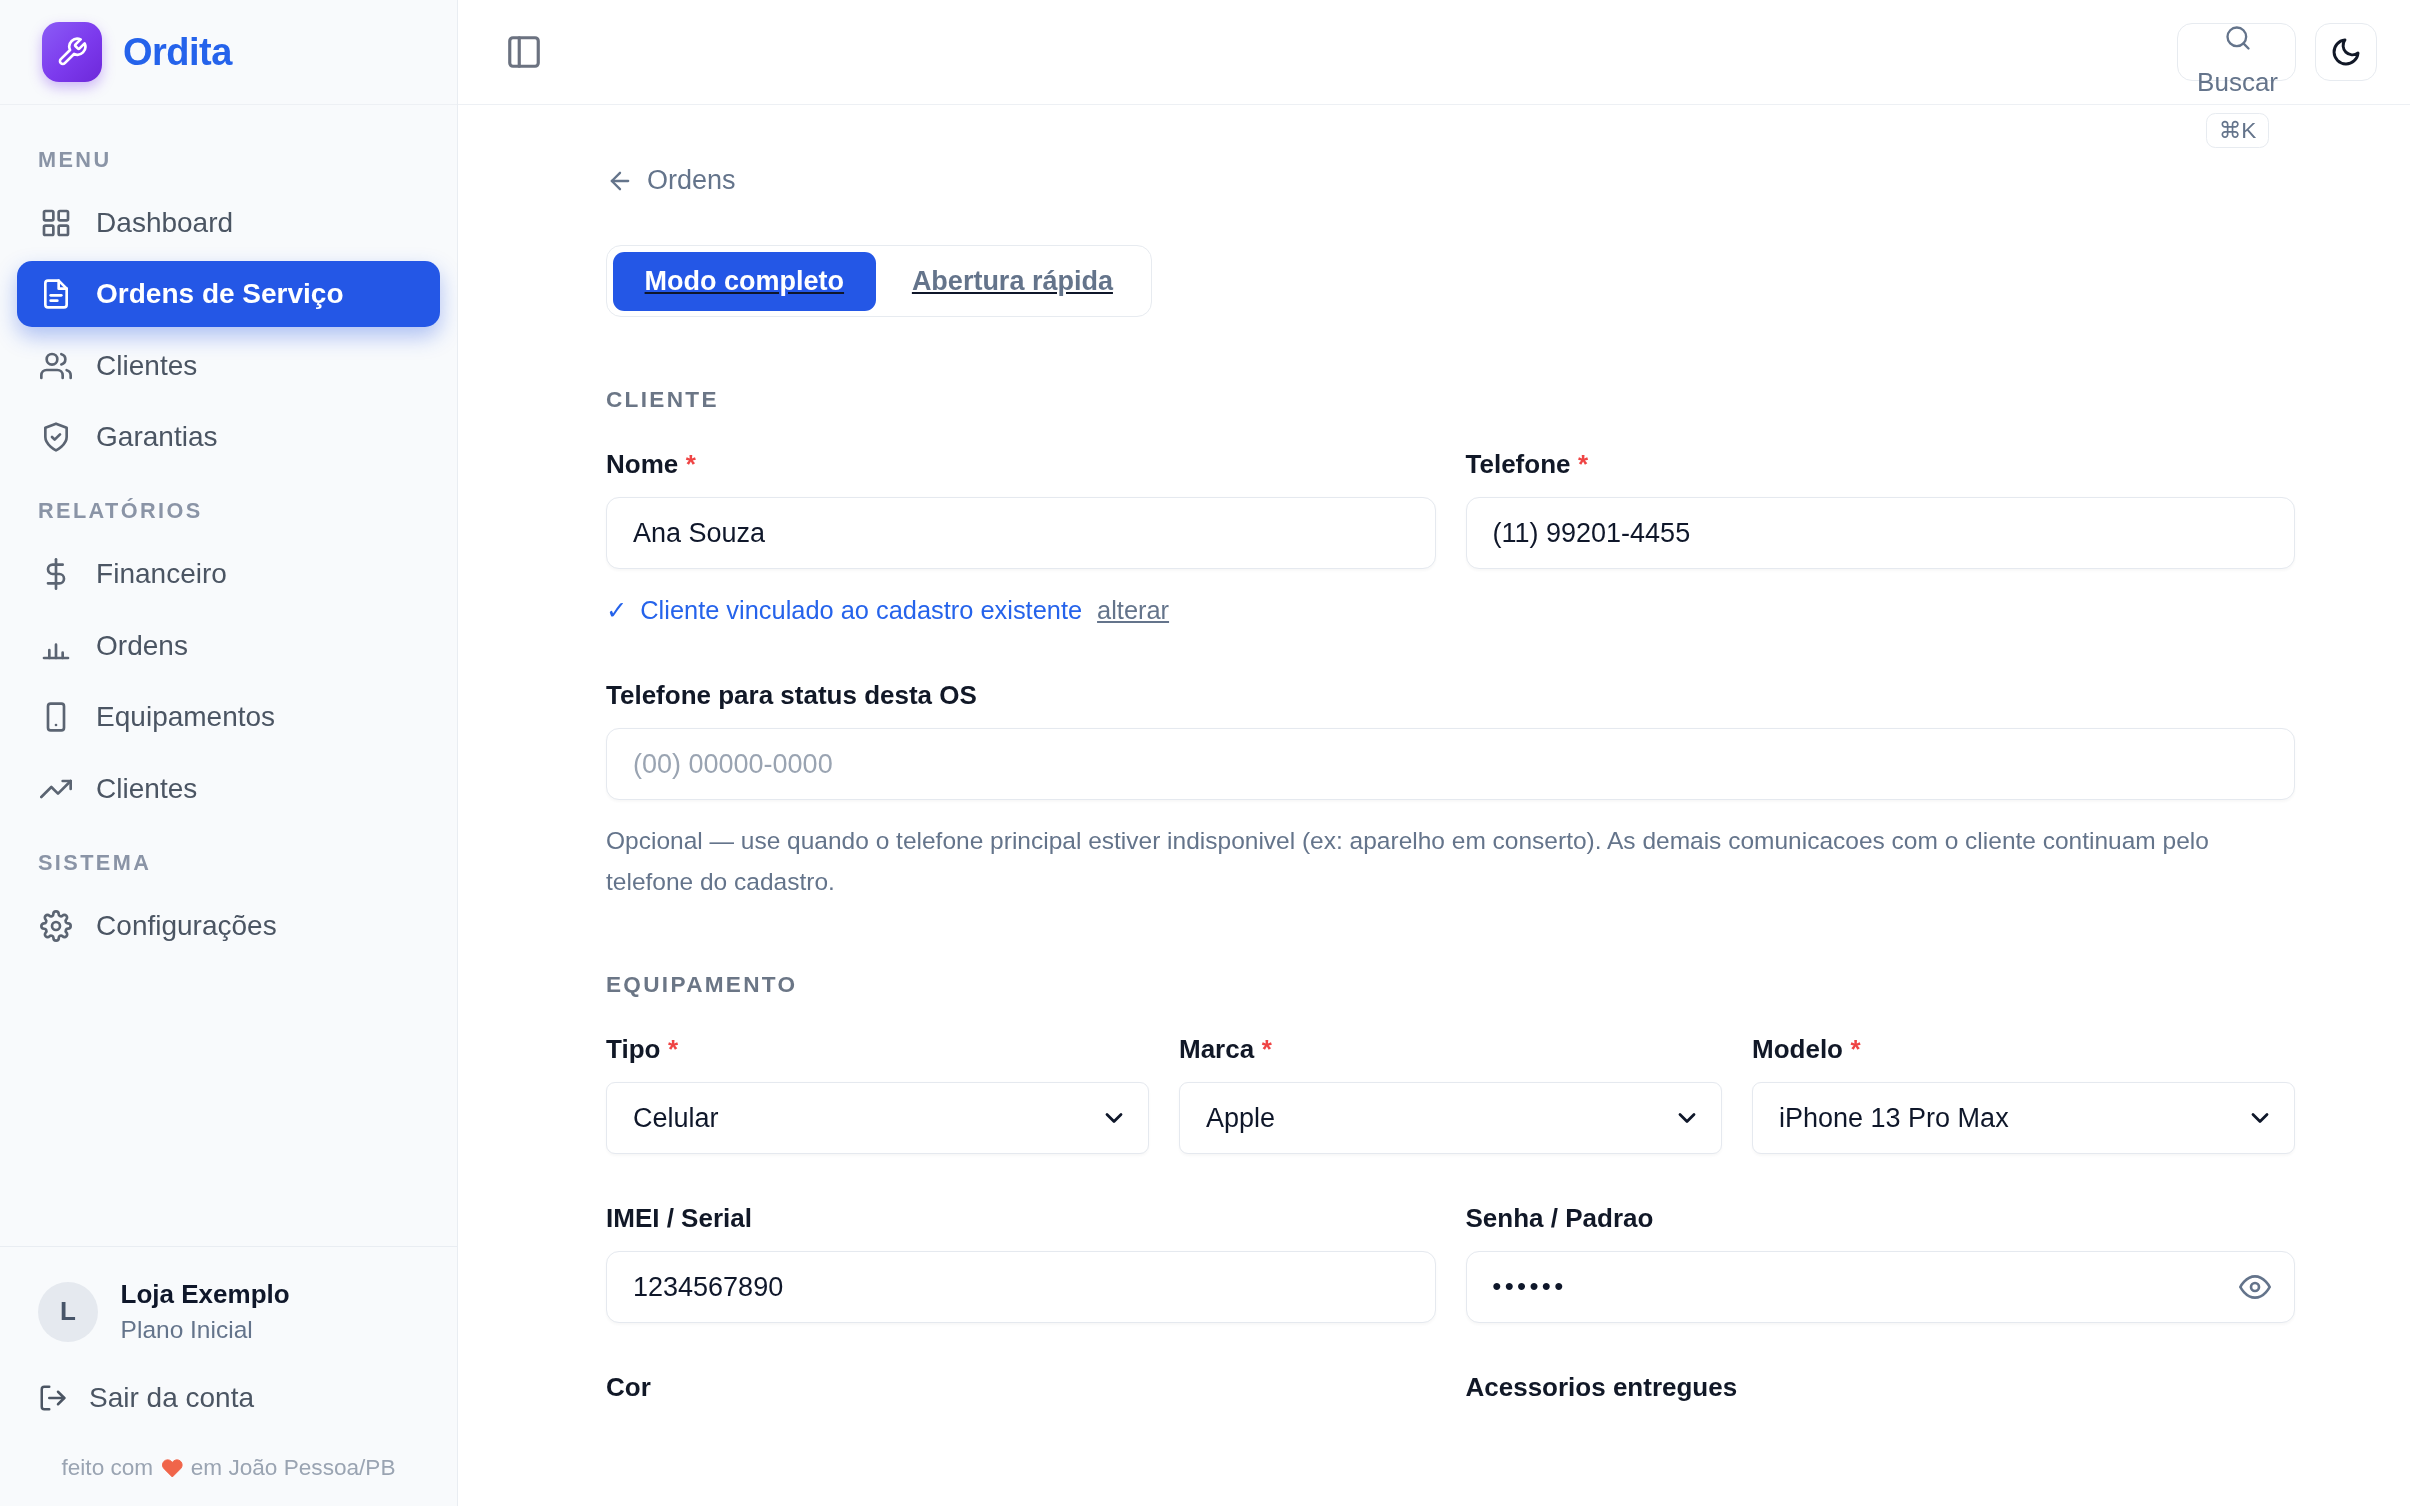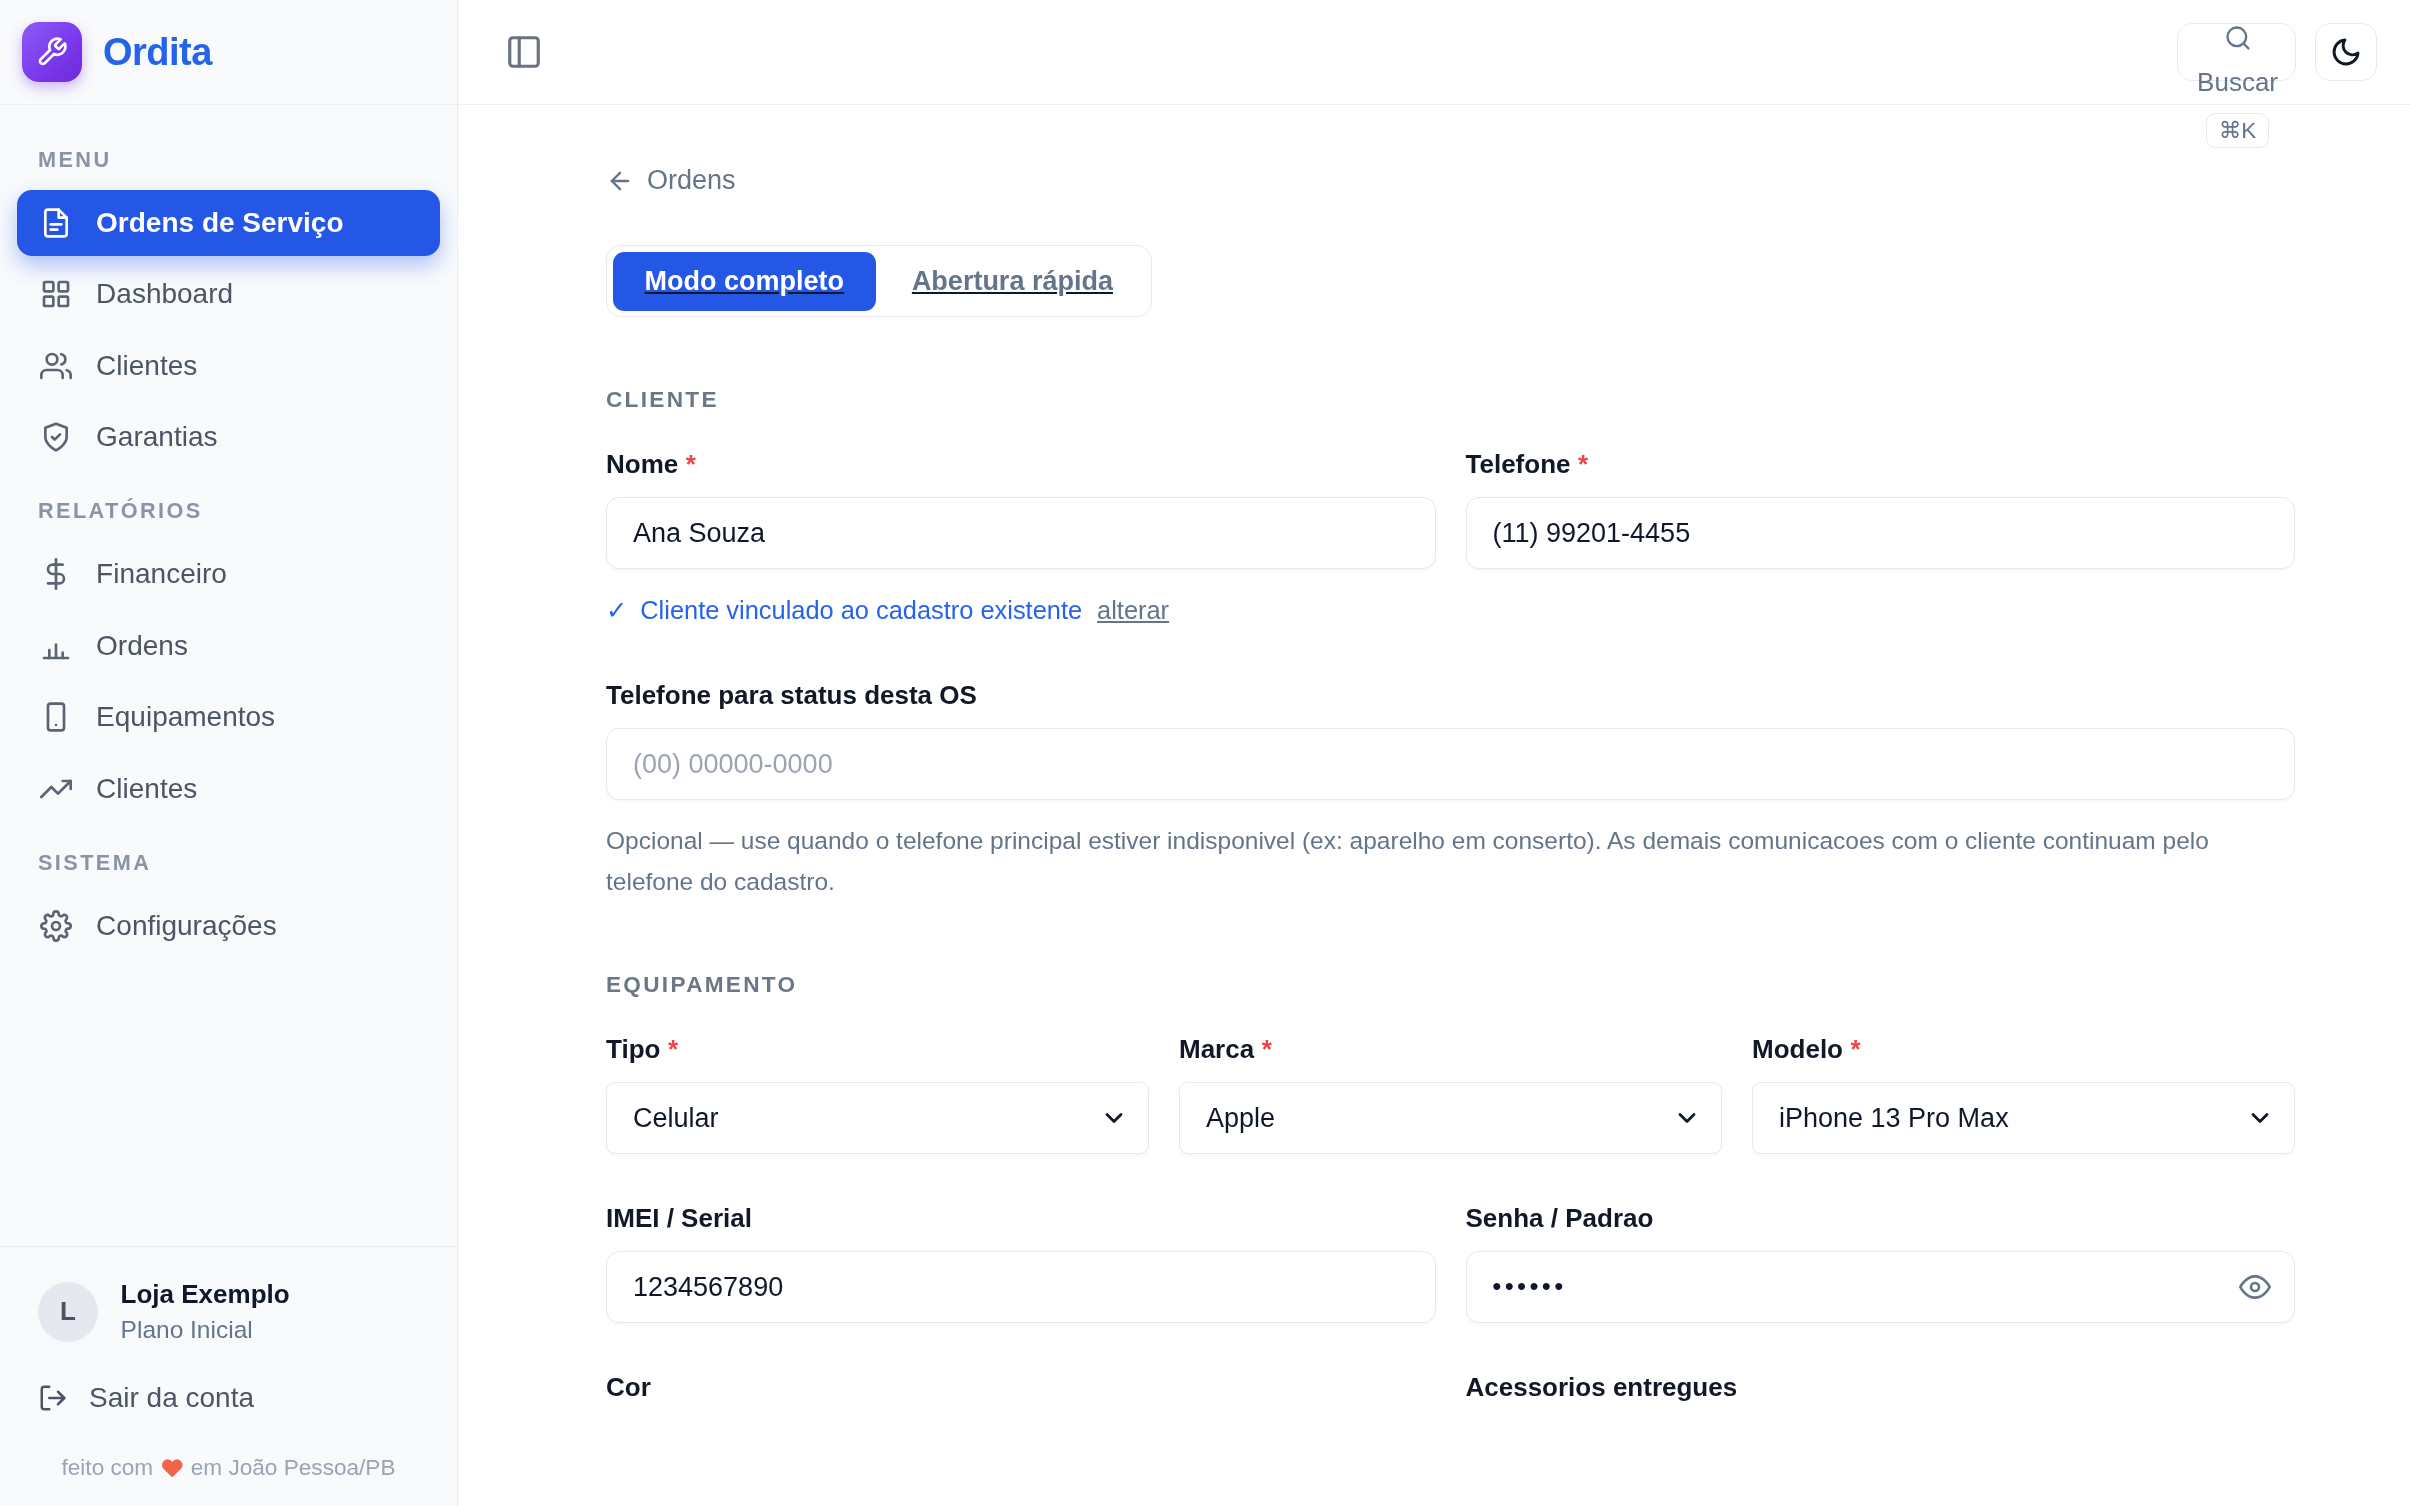--- a/index.html
+++ b/index.html
@@ -10,21 +10,21 @@
   }
   svg { display:block; }
 
   
   .sidebar {
     width:458px; min-width:458px; height:1507px; background:#f8fafc;
     border-right:1.9px solid #e9edf2; display:flex; flex-direction:column;
   }
   .brand {
     height:105px; display:flex; align-items:center; gap:21px;
-    padding:0 22px; border-bottom:1.9px solid #edf0f4;
+    padding:0 42px; border-bottom:1.9px solid #edf0f4;
   }
   .logo-badge {
     width:60px; height:60px; border-radius:17px;
     background:linear-gradient(135deg,#8b5cf6 0%,#7c3aed 55%,#6d28d9 100%);
     display:flex; align-items:center; justify-content:center;
     box-shadow:0 5.6px 13px rgba(124,58,237,.35);
   }
   .brand-name { font-size:38px; font-weight:800; color:#2563eb; letter-spacing:-0.5px; }
 
   .nav { flex:1; padding:24.5px 0 0 0; overflow:hidden; }
@@ -154,41 +154,41 @@
             <path d="M14.7 6.3a1 1 0 0 0 0 1.4l1.6 1.6a1 1 0 0 0 1.4 0l3.77-3.77a6 6 0 0 1-7.94 7.94l-6.91 6.91a2.12 2.12 0 0 1-3-3l6.91-6.91a6 6 0 0 1 7.94-7.94l-3.76 3.76z"></path>
           </svg>
       </span>
     </div>
     <div class="brand-name">Ordita</div>
   </div>
 
   <nav class="nav" id="sidebar-nav">
       <div class="nav-section">
         <div class="nav-section-label">MENU</div>
+        <div class="nav-item">
+          <span class="nav-ic">
+            <svg width="32" height="32" viewBox="0 0 24 24" fill="none" stroke="currentColor" stroke-width="2" stroke-linecap="round" stroke-linejoin="round">
+              <rect x="3" y="3" width="7" height="7" rx="1"></rect>
+              <rect x="14" y="3" width="7" height="7" rx="1"></rect>
+              <rect x="14" y="14" width="7" height="7" rx="1"></rect>
+              <rect x="3" y="14" width="7" height="7" rx="1"></rect>
+            </svg>
+          </span>
+          <span>Dashboard</span>
+        </div>
         <div class="nav-item active">
           <span class="nav-ic">
             <svg width="32" height="32" viewBox="0 0 24 24" fill="none" stroke="currentColor" stroke-width="2" stroke-linecap="round" stroke-linejoin="round">
               <path d="M14 2H6a2 2 0 0 0-2 2v16a2 2 0 0 0 2 2h12a2 2 0 0 0 2-2V8z"></path>
               <path d="M14 2v6h6"></path>
               <line x1="8" y1="13" x2="16" y2="13"></line>
               <line x1="8" y1="17" x2="13" y2="17"></line>
             </svg>
           </span>
           <span>Ordens de Serviço</span>
-        </div>
-        <div class="nav-item">
-          <span class="nav-ic">
-            <svg width="32" height="32" viewBox="0 0 24 24" fill="none" stroke="currentColor" stroke-width="2" stroke-linecap="round" stroke-linejoin="round">
-              <rect x="3" y="3" width="7" height="7" rx="1"></rect>
-              <rect x="14" y="3" width="7" height="7" rx="1"></rect>
-              <rect x="14" y="14" width="7" height="7" rx="1"></rect>
-              <rect x="3" y="14" width="7" height="7" rx="1"></rect>
-            </svg>
-          </span>
-          <span>Dashboard</span>
         </div>
         <div class="nav-item">
           <span class="nav-ic">
             <svg width="32" height="32" viewBox="0 0 24 24" fill="none" stroke="currentColor" stroke-width="2" stroke-linecap="round" stroke-linejoin="round">
               <path d="M17 21v-2a4 4 0 0 0-4-4H5a4 4 0 0 0-4 4v2"></path>
               <circle cx="9" cy="7" r="4"></circle>
               <path d="M23 21v-2a4 4 0 0 0-3-3.87"></path>
               <path d="M16 3.13a4 4 0 0 1 0 7.75"></path>
             </svg>
           </span>

